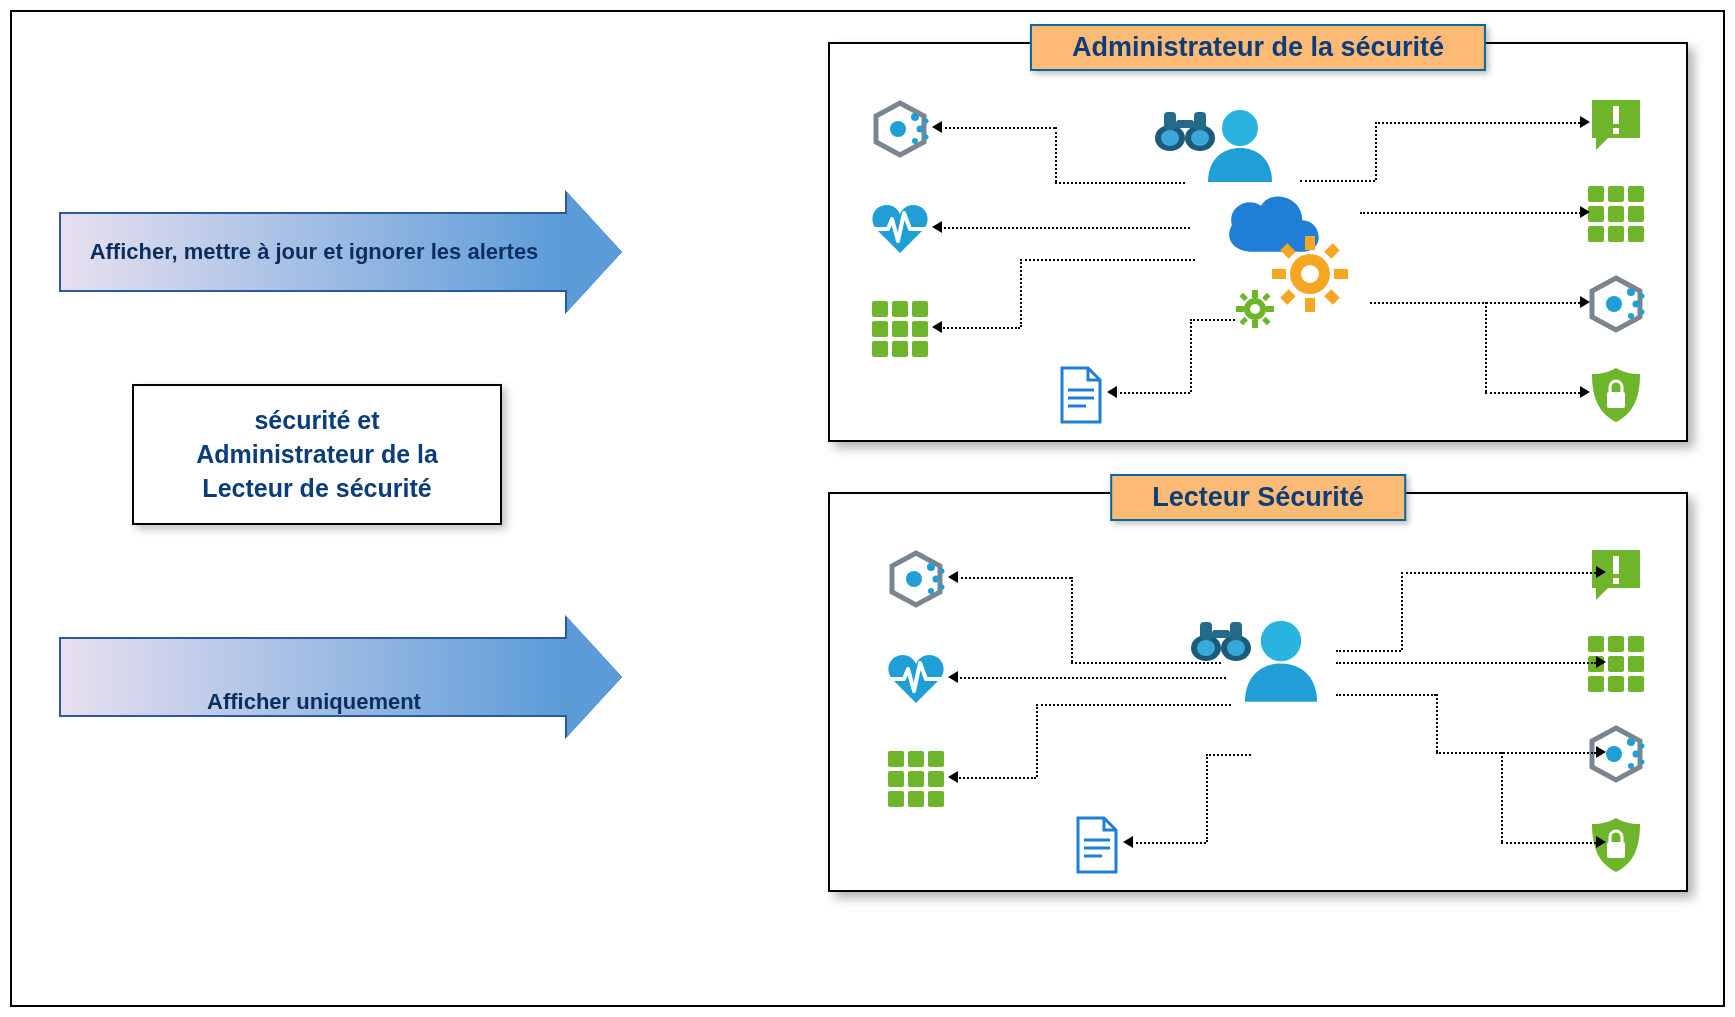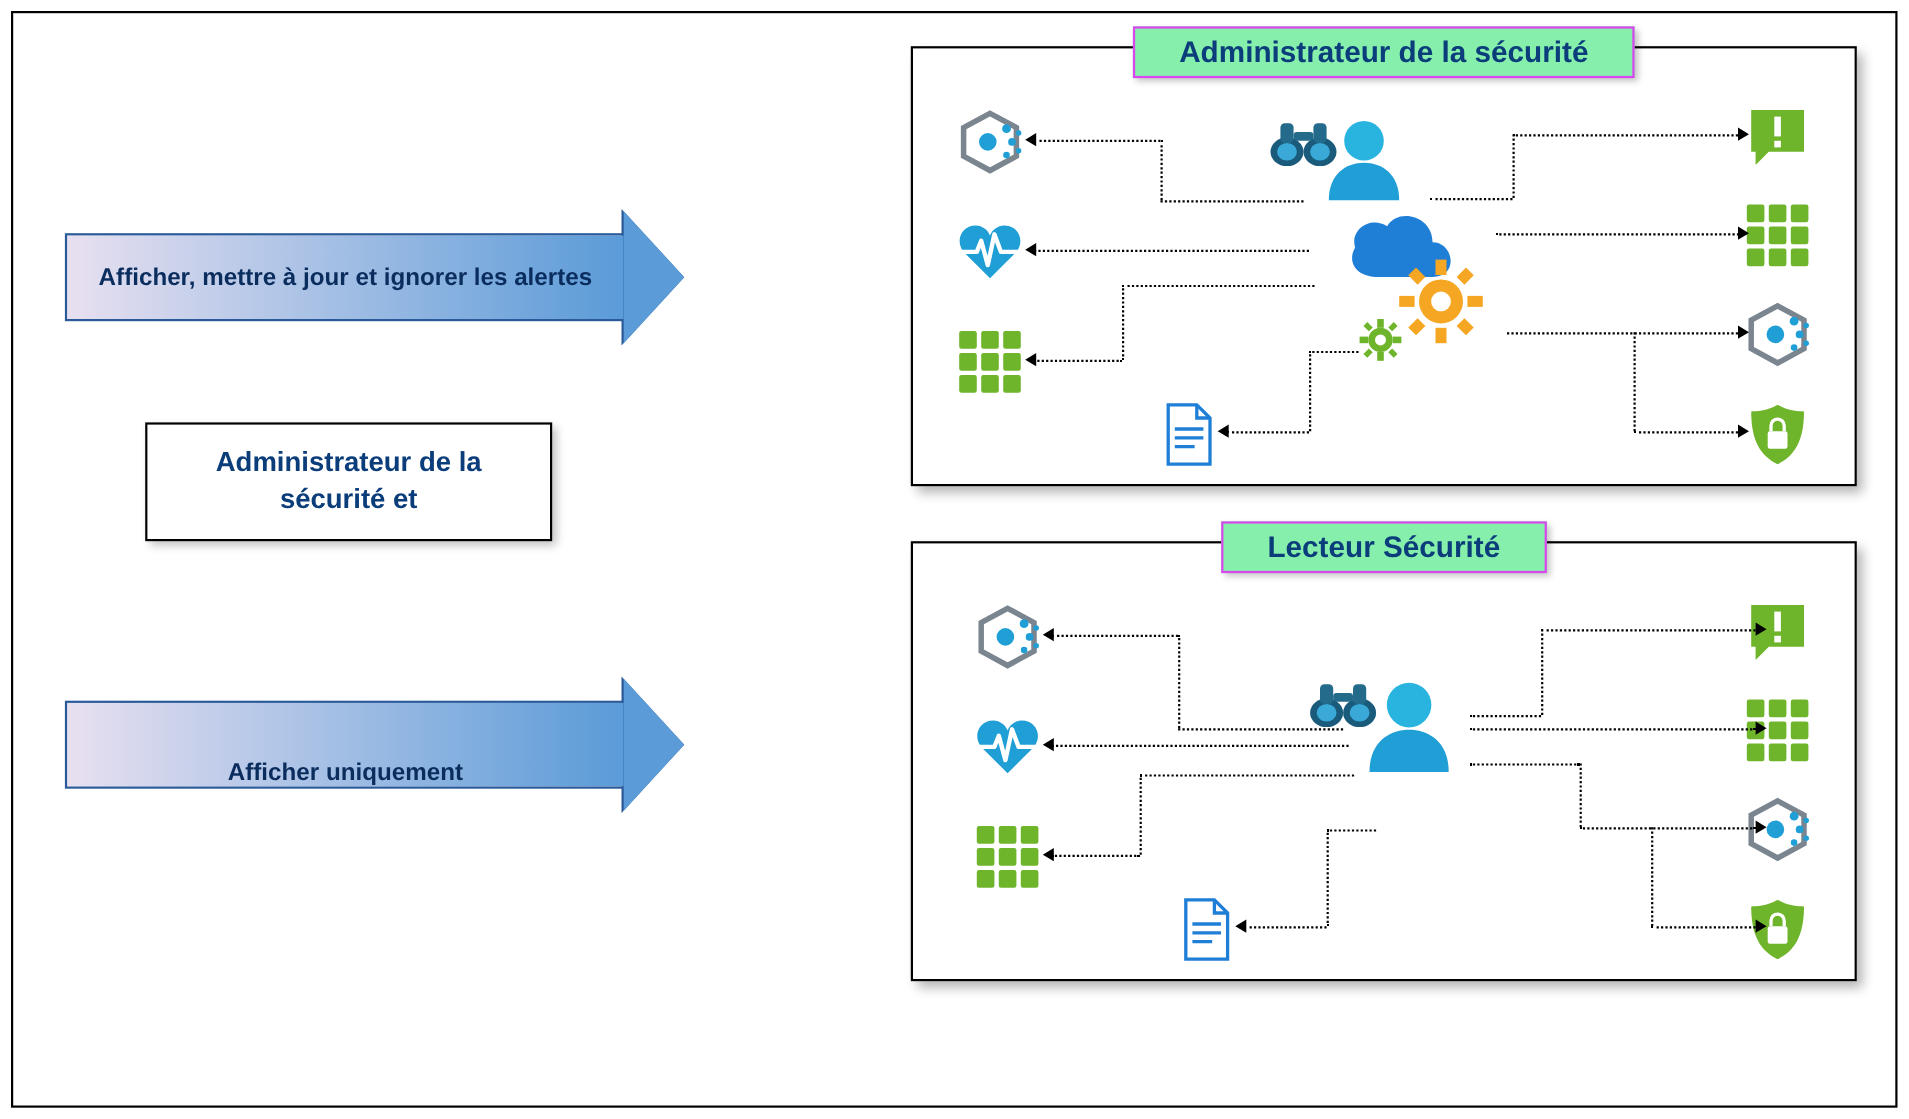--- a/index.html
+++ b/index.html
@@ -82,22 +82,22 @@
   width: 860px;
   border: 2px solid #000;
   background: #fff;
   box-shadow: 6px 6px 10px rgba(0,0,0,0.3);
 }
 .panel-title {
   position: absolute;
   top: -20px;
   left: 50%;
   transform: translateX(-50%);
-  background: #86efac;
-  border: 2px solid #d946ef;
+  background: #fdba74;
+  border: 2px solid #0369a1;
   padding: 6px 40px;
   font-size: 27px;
   font-weight: 700;
   color: #0a3d7a;
   box-shadow: 3px 3px 6px rgba(0,0,0,0.25);
   white-space: nowrap;
   z-index: 10;
 }
 .panel-inner {
   position: relative;
@@ -226,22 +226,23 @@
 <div class="frame">
 
   <div class="big-arrow" style="top:200px;">
     <div class="big-arrow-body" style="width:510px;">
       <span>Afficher, mettre à jour et ignorer les alertes</span>
     </div>
     <div class="big-arrow-head"></div>
   </div>
 
   <div class="middle-box">
+    <div>sécurité et</div>
     <div>Administrateur de la</div>
-    <div>sécurité et</div>
+    <div>Lecteur de sécurité</div>
   </div>
 
   <div class="big-arrow" style="top:625px;">
     <div class="big-arrow-body" style="width:510px;align-items:flex-end;">
       <span>Afficher uniquement</span>
     </div>
     <div class="big-arrow-head"></div>
   </div>
 
   <div class="panel" style="top:30px; height:400px;">

